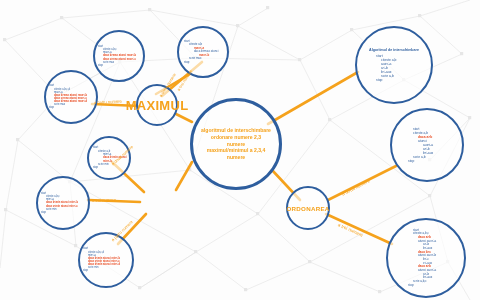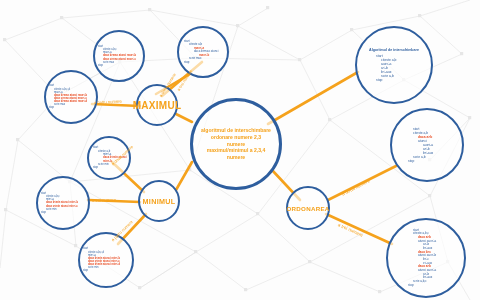--- a/index.html
+++ b/index.html
@@ -123,26 +123,23 @@
 
     <div class="node center" style="left:190px;top:98px;width:92px;height:92px;">
       <div class="center-text" style="font-size:5.1px;">
         <div>algoritmul de interschimbare</div>
         <div>ordonare numere  2,3 numere</div>
         <div>maximul/minimul a 2,3,4 numere</div>
       </div>
     </div>
 
     <div class="node hub" style="left:136px;top:84px;width:42px;height:42px;">
-      <span class="hub-label" style="font-size:10px;">MAXIMUL</span>
-    </div>
-
-    <div class="node hub" style="left:138px;top:180px;width:42px;height:42px;">
-      <span class="hub-label" style="font-size:7.2px;">MINIMUL</span>
-    </div>
+      <span class="hub-label" style="font-size:13px;">MAXIMUL</span>
+    </div>
+
 
     <div class="node hub" style="left:286px;top:186px;width:44px;height:44px;">
       <span class="hub-label" style="font-size:6.2px;">ORDONAREA</span>
     </div>
 
     <div class="node nav" style="left:355px;top:26px;width:78px;height:78px;">
       <div style="width:72px;">
         <div class="code-title" style="font-size:3.6px;margin-bottom:2px;">Algoritmul de interschimbare</div>
         <div class="code" style="font-size:3.4px;padding-left:18px;">
             <div>start</div>

